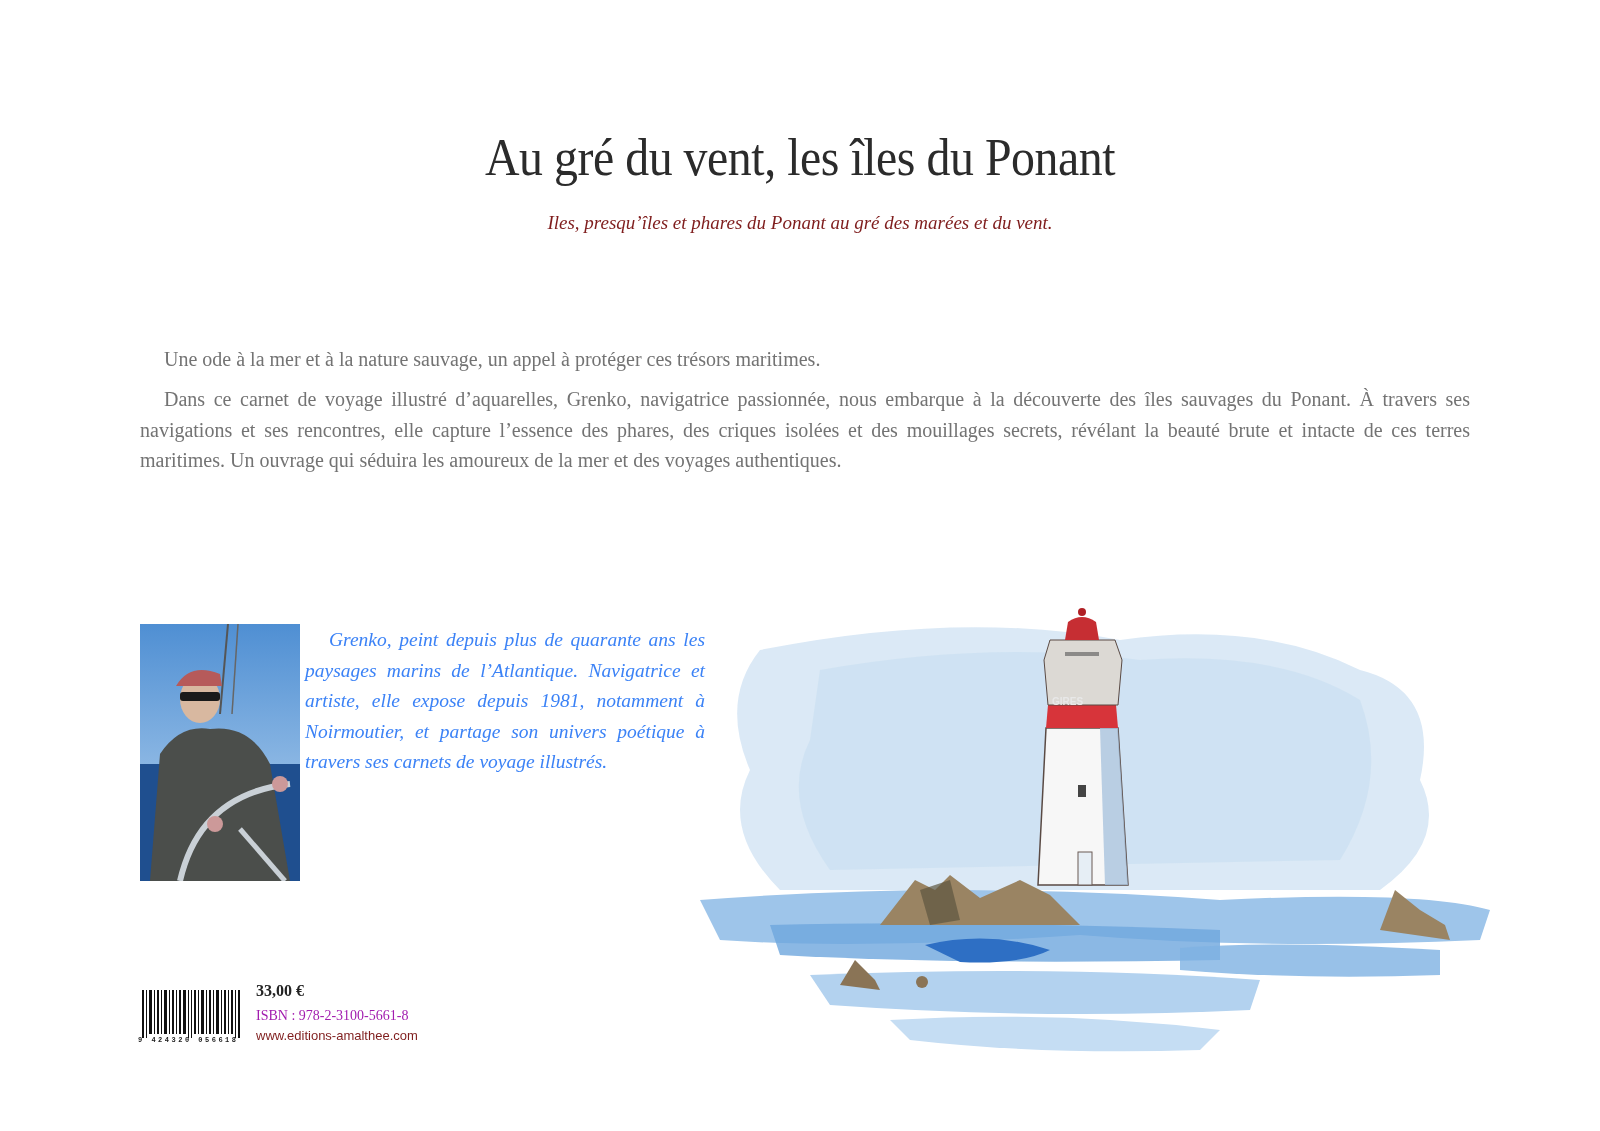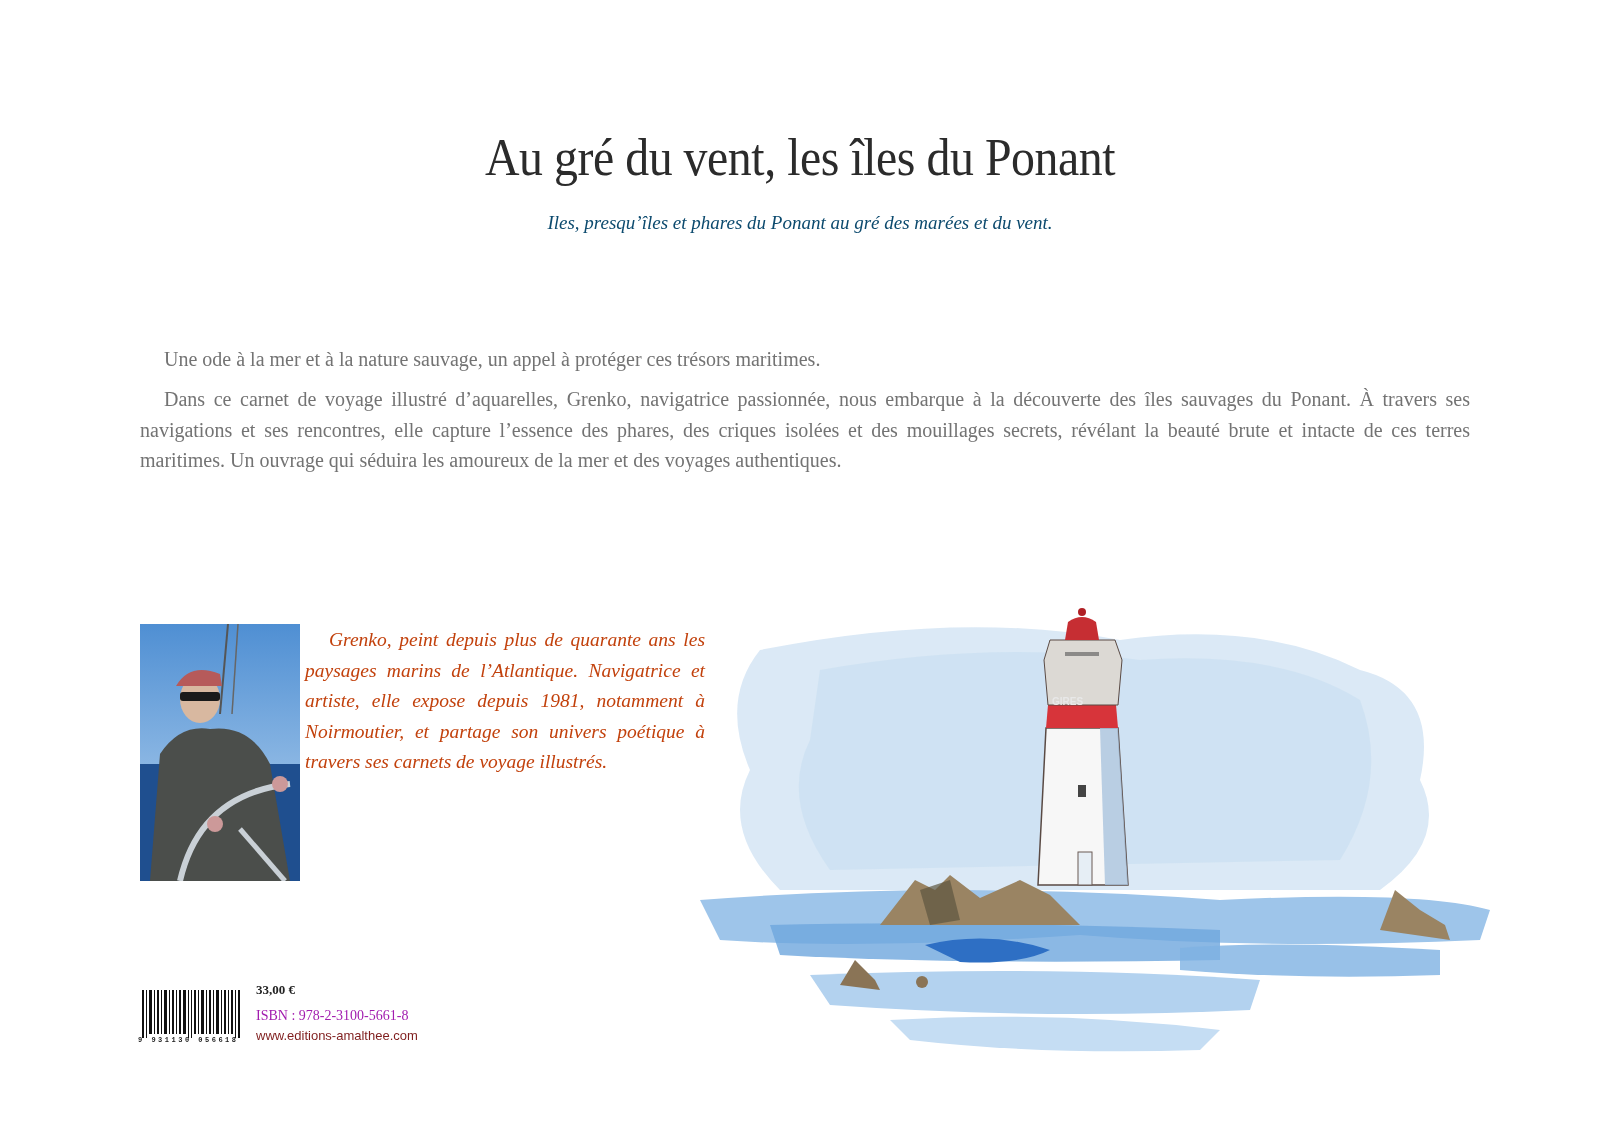--- a/index.html
+++ b/index.html
@@ -2,32 +2,32 @@
 <html><head>
 <meta charset="utf-8">
 <style>
   html, body { margin:0; padding:0; }
   body { width:1600px; height:1131px; background:#ffffff; position:relative; overflow:hidden;
          font-family:"Liberation Serif", "DejaVu Serif", serif; color:#2a2a2a; }
   .title { position:absolute; left:0; width:1600px; top:128px; text-align:center;
            font-size:52px; font-weight:400; letter-spacing:-0.5px; color:#2b2b2b;
            font-family:"Liberation Serif", serif; transform:scaleX(0.92); }
   .subtitle { position:absolute; left:0; width:1600px; top:212px; text-align:center;
-              font-size:19px; font-style:italic; color:#0c4a6e; }
+              font-size:19px; font-style:italic; color:#7f1d1d; }
   .body { position:absolute; left:140px; width:1330px; font-size:20px; line-height:30.5px; color:#737373; text-align:justify; }
   .p1 { top:344px; text-indent:24px; }
   .p2 { top:384px; text-indent:24px; text-align-last:left; }
   .photo { position:absolute; left:140px; top:624px; width:160px; height:257px; overflow:hidden; }
   .bio { position:absolute; left:305px; top:625px; width:400px; font-size:19.5px; line-height:30.5px; font-style:italic;
-         color:#c2410c; text-align:justify; text-indent:24px; text-align-last:left; }
+         color:#3b82f6; text-align:justify; text-indent:24px; text-align-last:left; }
   .painting { position:absolute; left:660px; top:580px; width:940px; height:520px; }
   .barcode { position:absolute; left:142px; top:990px; width:100px; height:48px; }
   .barcode-digits { position:absolute; left:138px; top:1036px; width:110px; font-size:7px; letter-spacing:2.5px;
                     font-family:"Liberation Mono", monospace; font-weight:bold; color:#222; }
-  .price { position:absolute; left:256px; top:982px; font-size:13px; font-weight:bold; color:#222; }
+  .price { position:absolute; left:256px; top:982px; font-size:16px; font-weight:bold; color:#222; }
   .isbn { position:absolute; left:256px; top:1008px; font-size:14px; color:#a21caf; }
   .url { position:absolute; left:256px; top:1028px; font-size:13px; color:#7f1d1d; font-family:"Liberation Sans", sans-serif; }
 </style>
 </head>
 <body>
 
 <div class="title">Au gré du vent, les îles du Ponant</div>
 <div class="subtitle">Iles, presqu’îles et phares du Ponant au gré des marées et du vent.</div>
 
 <div class="body p1">Une ode à la mer et à la nature sauvage, un appel à protéger ces trésors maritimes.</div>
@@ -119,17 +119,17 @@
         <rect x="74" y="0" width="3" height="44"></rect>
       <rect x="79" y="0" width="1" height="44"></rect>
         <rect x="82" y="0" width="2" height="44"></rect>
         <rect x="86" y="0" width="1" height="44"></rect>
       <rect x="89" y="0" width="2" height="44"></rect>
         <rect x="93" y="0" width="1" height="48"></rect>
         <rect x="96" y="0" width="2" height="48"></rect>
     </g>
   </svg>
 </div>
-<div class="barcode-digits">9 931130 056618</div>
+<div class="barcode-digits">9 424320 056618</div>
 
 <div class="price">33,00 €</div>
 <div class="isbn">ISBN : 978-2-3100-5661-8</div>
 <div class="url">www.editions-amalthee.com</div>
 
 </body></html>

